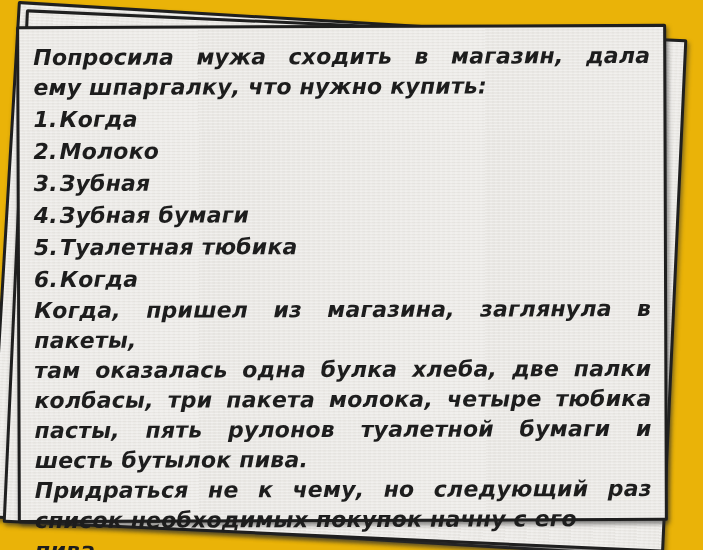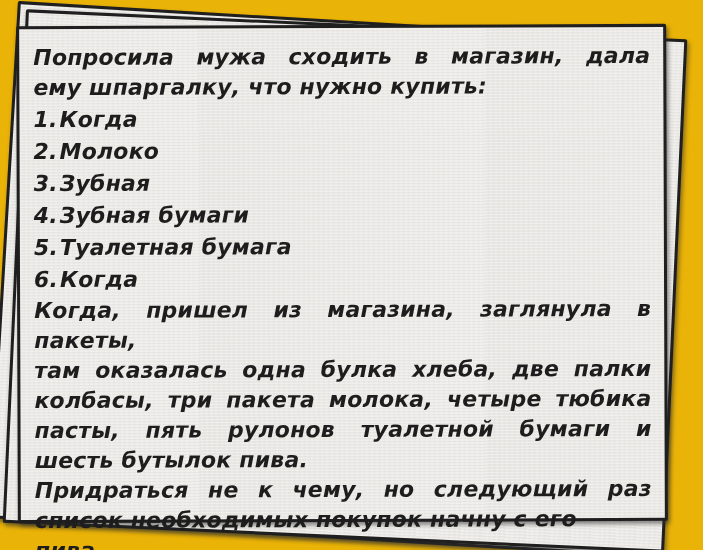--- a/index.html
+++ b/index.html
@@ -92,21 +92,21 @@
         <div class="list-row">
           <span class="list-num">2.</span><span class="list-label">Молоко</span>
         </div>
         <div class="list-row">
           <span class="list-num">3.</span><span class="list-label">Зубная</span>
         </div>
         <div class="list-row">
           <span class="list-num">4.</span><span class="list-label">Зубная бумаги</span>
         </div>
         <div class="list-row">
-          <span class="list-num">5.</span><span class="list-label">Туалетная бумага</span>
+          <span class="list-num">5.</span><span class="list-label">Туалетная тюбика</span>
         </div>
         <div class="list-row">
           <span class="list-num">6.</span><span class="list-label">Когда</span>
         </div>
       </div>
 
       <div>
         <div class="jline">Когда, пришел из магазина, заглянула в пакеты,</div>
         <div class="jline">там оказалась одна булка хлеба, две палки</div>
         <div class="jline">колбасы, три пакета молока, четыре тюбика</div>

